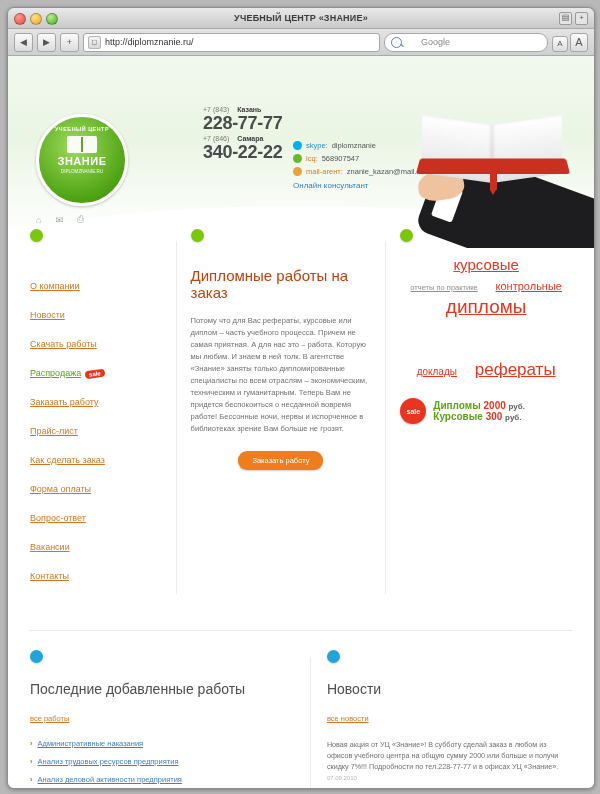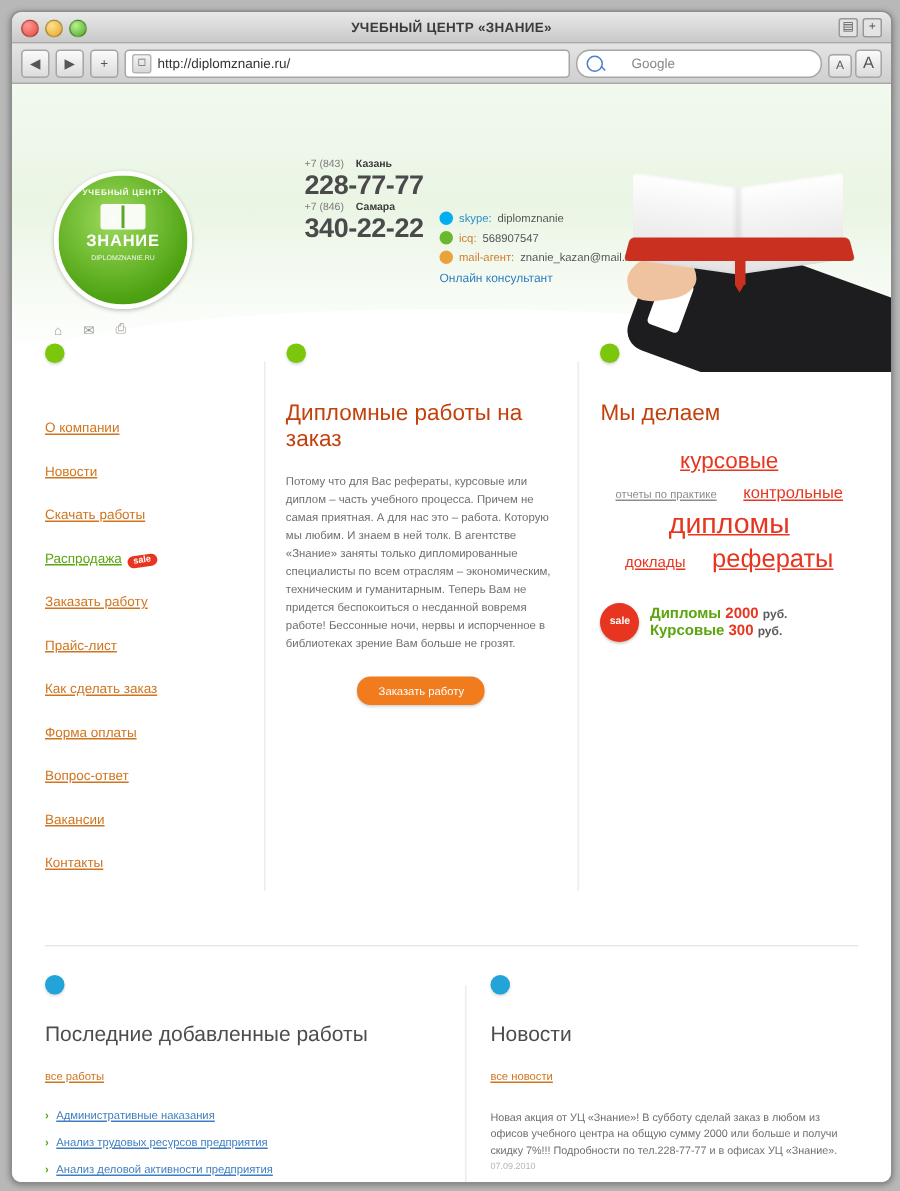--- a/index.html
+++ b/index.html
@@ -176,21 +176,21 @@
   .btn-wrap{text-align:center;}
 
   
   .cloud{text-align:center;margin-top:14px;line-height:1.25;}
   .cloud a{text-decoration:underline;display:inline-block;}
   .cl-kursovye{font-size:15px;color:#e8351f;}
   .cl-otchety{font-size:7.5px;color:#8d8d8d;}
   .cl-kontrol{font-size:11px;color:#e8351f;}
   .cl-diplomy{font-size:19px;color:#e8351f;}
   .cl-doklady{font-size:10px;color:#e8351f;}
-  .cl-referaty{font-size:17px;color:#e8351f;}
+  .cl-referaty{font-size:17px;color:#e8351f;margin-top:40px;}
 
   .price-box{
     margin-top:18px;display:flex;align-items:center;gap:7px;
   }
   .price-sale{
     width:26px;height:26px;border-radius:50%;background:#e8351f;color:#fff;
     font-size:7px;font-weight:bold;display:flex;align-items:center;justify-content:center;flex:none;
     box-shadow:0 1px 2px rgba(0,0,0,.25);
   }
   .price-lines div{font-size:10px;color:#5ba50f;font-weight:bold;}
@@ -342,21 +342,20 @@
           <div class="bullet" style="left:14px;"></div>
           <h2 class="sect">Дипломные работы на заказ</h2>
           <p class="para">Потому что для Вас рефераты, курсовые или диплом – часть учебного процесса. Причем не самая приятная. А для нас это – работа. Которую мы любим. И знаем в ней толк. В агентстве «Знание» заняты только дипломированные специалисты по всем отраслям – экономическим, техническим и гуманитарным. Теперь Вам не придется беспокоиться о несданной вовремя работе! Бессонные ночи, нервы и испорченное в библиотеках зрение Вам больше не грозят.</p>
           <div class="btn-wrap">
             <span class="order-btn">Заказать работу</span>
           </div>
         </div>
 
         <div class="col col-r">
           <div class="bullet" style="left:14px;"></div>
-          <h2 class="sect">Мы делаем</h2>
           <div class="cloud">
             <div><a class="cl-kursovye">курсовые</a></div>
             <div>
               <a class="cl-otchety">отчеты по практике</a>
               &nbsp;&nbsp;
               <a class="cl-kontrol">контрольные</a>
             </div>
             <div><a class="cl-diplomy">дипломы</a></div>
             <div>
               <a class="cl-doklady">доклады</a>

